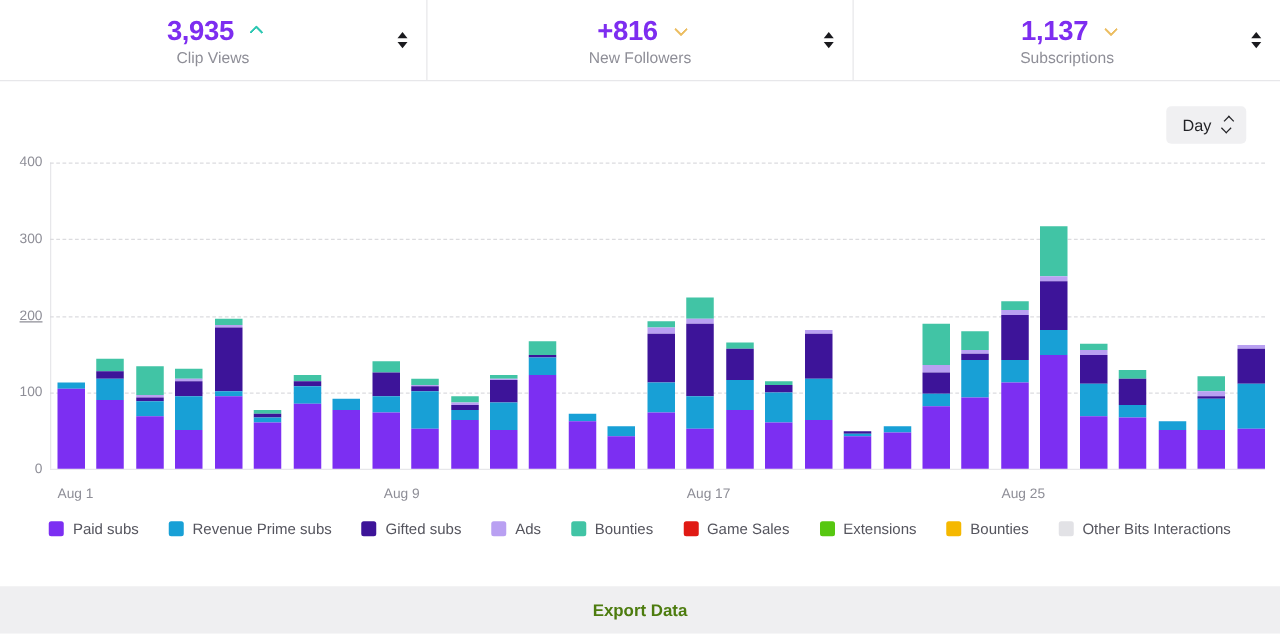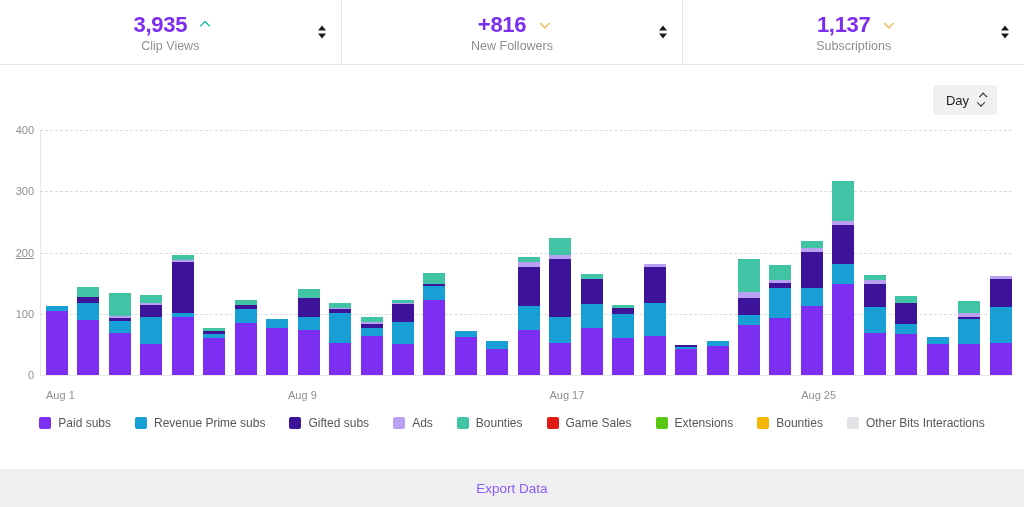--- a/index.html
+++ b/index.html
@@ -44,21 +44,21 @@
   .seg { width:100%; }
 
   
   .legend { position:absolute; top:416px; left:0; width:1024px; display:flex; justify-content:center; align-items:center; gap:24px; }
   .legend-item { display:flex; align-items:center; gap:7px; cursor:pointer; }
   .swatch { width:12px; height:12px; border-radius:2px; }
   .legend-label { font-size:12px; color:#55555e; }
 
   
   .footer { position:absolute; top:469px; left:0; width:1024px; height:38px; background:#efeff1; display:flex; align-items:center; justify-content:center; cursor:pointer; }
-  .footer .export { font-size:13.5px; color:#8b5cf6; }
+  .footer .export { font-size:13.5px; color:#4d7c0f;font-weight:bold; }
 </style>
 </head>
 <body>
 
 <div id="app">
 
   <div class="topbar">
     <div class="metric-card">
       <div class="metric-top">
         <span class="metric-value">3,935</span>
@@ -301,21 +301,21 @@
       </div>
       <div class="bar">
         <div class="seg" style="height: 31.85px; background: rgb(124, 47, 242);"></div>
         <div class="seg" style="height: 36.1375px; background: rgb(24, 160, 214);"></div>
         <div class="seg" style="height: 27.5625px; background: rgb(61, 20, 153);"></div>
         <div class="seg" style="height: 3.0625px; background: rgb(185, 160, 242);"></div>
       </div>
     </div>
   <div id="xticks">
       <div class="xtick" style="left: 46px;">Aug 1</div>
-      <div class="xtick" style="left: 288px;">Aug 9</div>
+      <div class="xtick" style="left: 307px;">Aug 9</div>
       <div class="xtick" style="left: 549.467px;">Aug 17</div>
       <div class="xtick" style="left: 801.2px;">Aug 25</div>
     </div>
 
   <div class="legend" id="legend">
       <div class="legend-item">
         <span class="swatch" style="background: rgb(124, 47, 242);"></span>
         <span class="legend-label">Paid subs</span>
       </div>
       <div class="legend-item">

